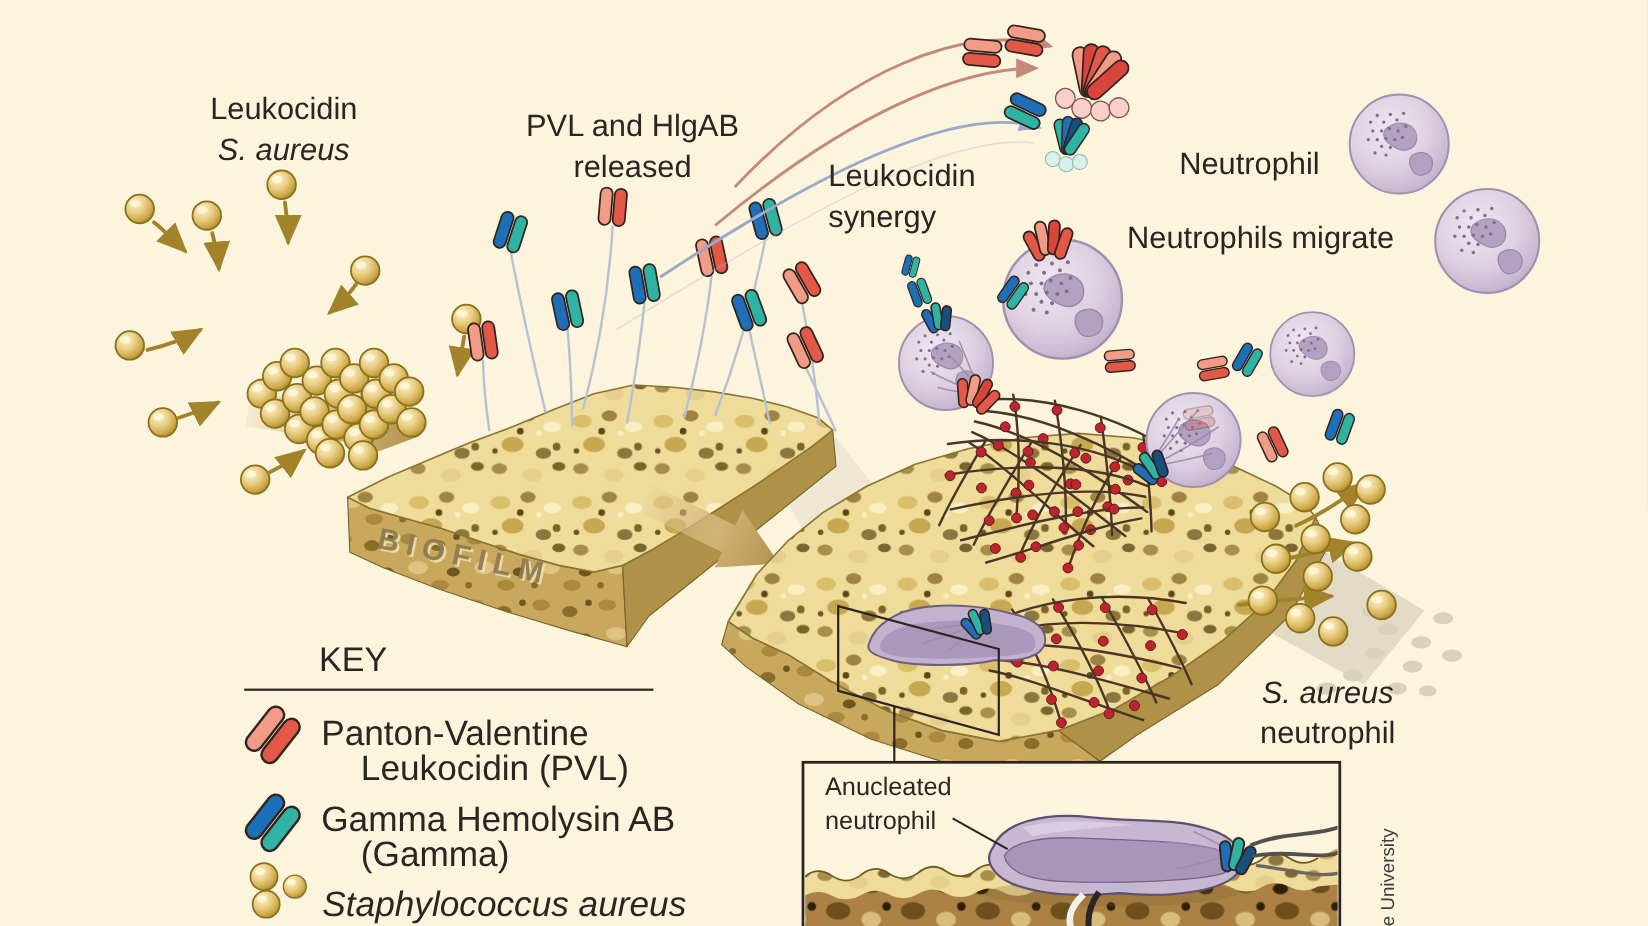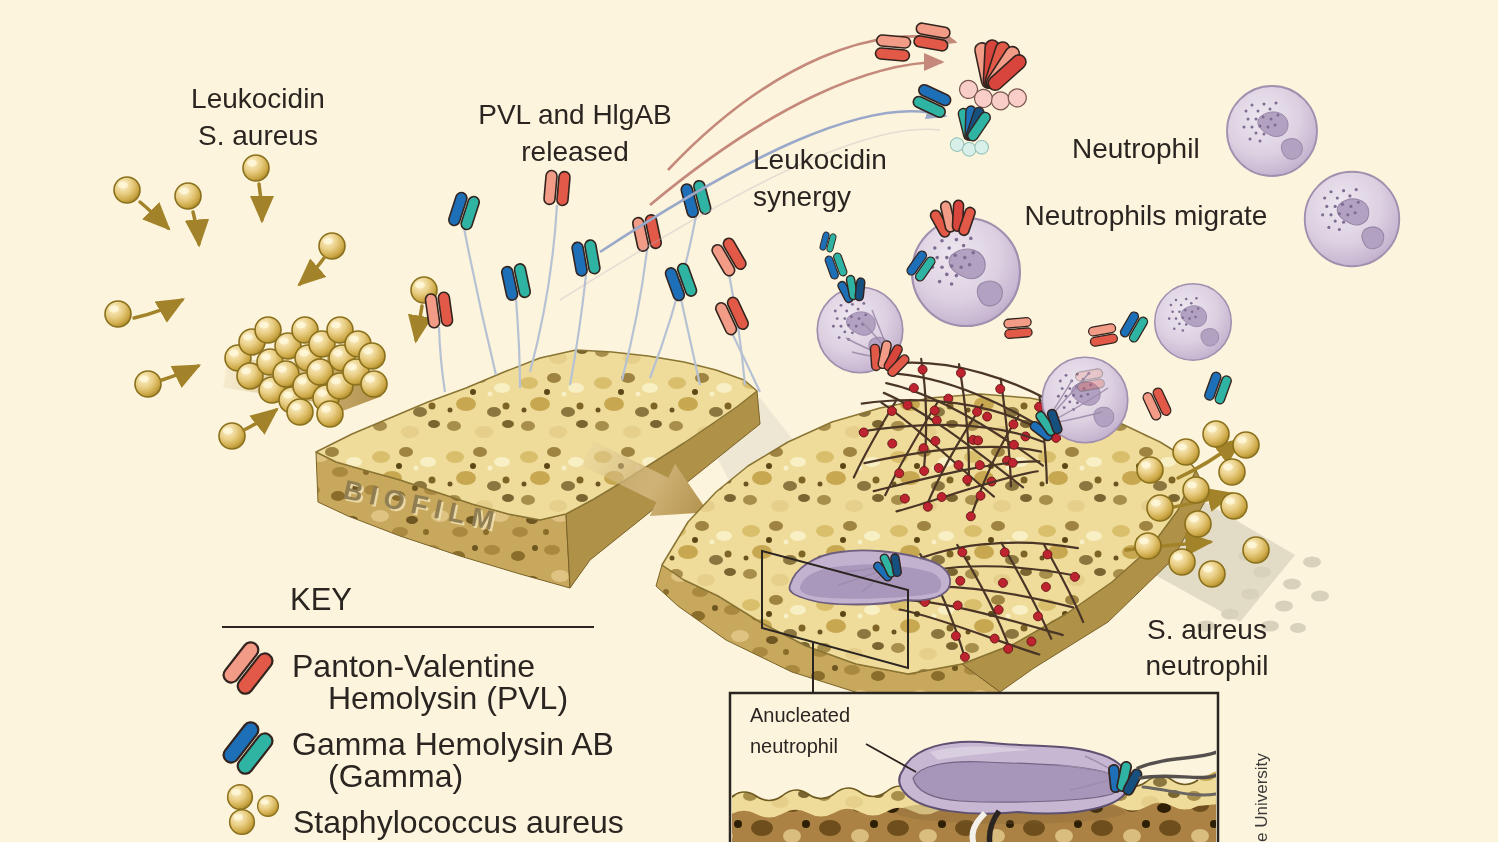--- a/index.html
+++ b/index.html
@@ -1,26 +1,26 @@
 <!DOCTYPE html>
 <html style="--bg: #fcf4dc; --ink: #2b2522; --pvl-light: #f29b87; --pvl-dark: #e25948; --hlg-blue: #1d6fb8; --hlg-teal: #2fb3a3; --staph-gold: #e3c87c; --staph-rim: #8a701c; --neut-body: #d9cede; --neut-nucleus: #b3a1c1; --biofilm-top: #efdc9a; --biofilm-side: #c8a85c; --net-line: #4a3526; --net-dot: #be2430; --arrow-gold: #a3832a; --big-arrow: #c9ad6a; --shadow: #dbd4c0; --arc-red: #c4897b; --arc-blue: #9aa8c9;"><head>
 <meta charset="utf-8">
 <style>
   html,body{margin:0;padding:0;background:#e8e4d8}
   .canvas{position:relative;width:1498px;height:842px;background:var(--bg,#fcf4dc);
     overflow:hidden;font-family:"Liberation Sans",sans-serif;color:var(--ink,#2b2522)}
   .canvas > svg{position:absolute;left:0;top:0}
   .label{position:absolute;font-size:28px;line-height:37px;white-space:nowrap}
   .center{text-align:center}
-  .it{}
+  .it{font-style:italic}
   .key-title{font-size:31px;font-weight:normal}
   .key-rule{position:absolute;height:2px;background:var(--ink,#2b2522)}
   .key-item{position:absolute;font-size:32px;line-height:32px}
   .key-indent{padding-left:36px}
-  .inset-label{font-size:20px;line-height:31px}
+  .inset-label{font-size:23px;line-height:31px}
   .credit{position:absolute;left:1252px;top:842px;transform:rotate(-90deg);
     transform-origin:0 0;font-size:17px;color:#3b3b3b;white-space:nowrap}
   
   .cap{stroke:#33241f;stroke-width:1.6}
   .fPl{fill:var(--pvl-light,#f29b87)} .fPd{fill:var(--pvl-dark,#e25948)} .fRd{fill:#d8453c}
   .fHb{fill:var(--hlg-blue,#1d6fb8)} .fHt{fill:var(--hlg-teal,#2fb3a3)} .fHd{fill:#16507e}
   .fNuc{fill:var(--neut-nucleus,#b3a1c1);stroke:#9886a8;stroke-width:1}
   .fSpk circle{fill:#7e6c92}
   .netline{stroke:var(--net-line,#4a3526);stroke-width:2.2;fill:none;stroke-linecap:round}
   .netdot{fill:var(--net-dot,#be2430);stroke:#5e1515;stroke-width:.8}
@@ -484,21 +484,21 @@
   <div>neutrophil</div>
 </div>
 
 <div class="label key-title" style="left:290px;top:581px">
   <span>KEY</span>
 </div>
 <div class="key-rule" style="left:222px;top:626px;width:372px"></div>
 
 <div class="key-item" style="left:292px;top:650px">
   <div>Panton-Valentine</div>
-  <div class="key-indent">Hemolysin (PVL)</div>
+  <div class="key-indent">Leukocidin (PVL)</div>
 </div>
 <div class="key-item" style="left:292px;top:728px">
   <div>Gamma Hemolysin AB</div>
   <div class="key-indent">(Gamma)</div>
 </div>
 <div class="key-item it" style="left:293px;top:806px">
   <div>Staphylococcus aureus</div>
 </div>
 
 <div class="label inset-label" style="left:750px;top:700px">

